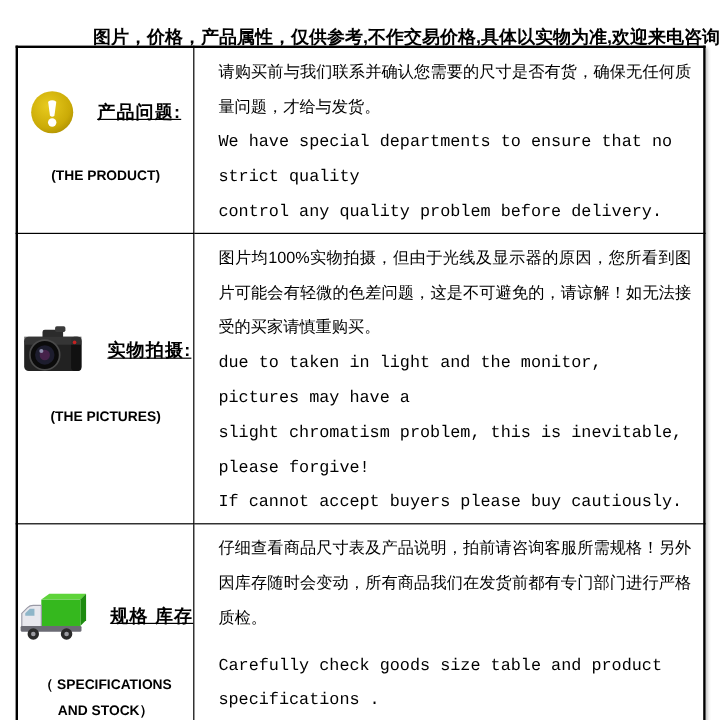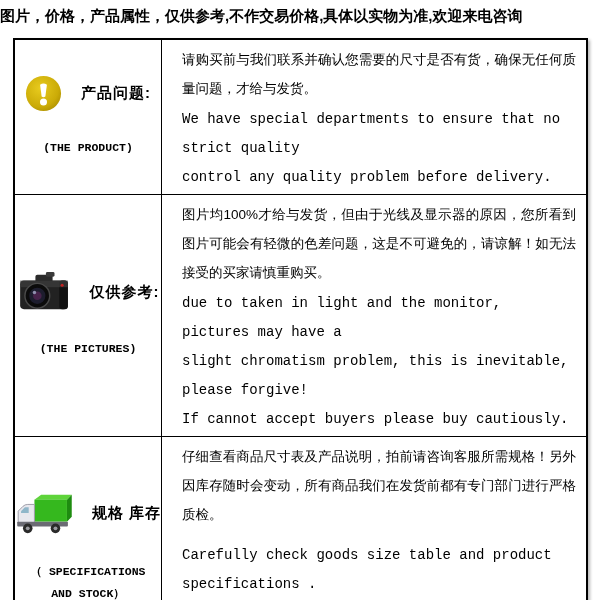--- a/index.html
+++ b/index.html
@@ -2,44 +2,44 @@
 <html><head>
 <meta charset="utf-8">
 <style>
   html,body { margin:0; padding:0; }
   body {
     width:600px; height:600px; background:#ffffff; color:#000;
     font-family:"Liberation Sans","DejaVu Sans",sans-serif;
     position:relative; overflow:hidden;
   }
   .page-title {
-    text-align:left; font-weight:bold; font-size:15px;
-    padding-top:7px; white-space:nowrap;
+    text-align:right; font-weight:bold; font-size:15px;
+    padding-top:22px; white-space:nowrap;
   }
   .info-table {
     position:absolute; left:13px; top:38px; width:575px;
     border-collapse:collapse; table-layout:fixed;
     border:2px solid #000;
     box-shadow:2px 2px 3px rgba(0,0,0,0.28);
     background:#fff;
   }
   .info-table td { border:1px solid #000; }
   tr.r1 { height:107px; }
   tr.r2 { height:164px; }
   tr.r3 { height:148px; }
   .label-cell {
     width:142px; text-align:center; vertical-align:middle; padding:4px 2px;
   }
   .label-top {
-    display:flex; align-items:center; justify-content:center; gap:19px;
+    display:flex; align-items:center; justify-content:center; gap:19px;text-decoration:underline;
   }
   .icon { display:inline-flex; flex:0 0 auto; }
   .cn-title { font-size:15px; font-weight:bold; white-space:pre; letter-spacing:1px; }
   .en-title {
-    font-family:Liberation Mono, monospace;
+    font-family:Liberation Sans, sans-serif;
     font-size:11.5px; font-weight:bold; margin-top:25px;
     white-space:pre-line; line-height:1.9; letter-spacing:0;
   }
   .body-cell { vertical-align:top; padding:5px 10px 2px 20px; }
   .cn-body { font-size:13.5px; line-height:29px; text-align:justify; }
   .en-body {
     font-family:"Liberation Mono","DejaVu Sans Mono",monospace;
     font-size:14px; line-height:29px; white-space:pre-wrap; margin-top:2px;
   }
   tr.r3 .en-body { margin-top:12px; }
@@ -90,26 +90,26 @@
               <rect x="3" y="10" width="50" height="30" rx="4" fill="#222222"></rect>
               <rect x="44" y="10" width="9" height="30" rx="3" fill="#111111"></rect>
               <rect x="3" y="10" width="50" height="7" fill="#3d3d3d" opacity="0.7"></rect>
               <circle cx="21" cy="26" r="13" fill="#0b0b0b" stroke="#4a4a4a" stroke-width="1.5"></circle>
               <circle cx="21" cy="26" r="8.5" fill="#1d1d2e"></circle>
               <circle cx="21" cy="26" r="4.5" fill="#46224a"></circle>
               <circle cx="18" cy="22.5" r="1.8" fill="#8f8fae"></circle>
               <circle cx="47" cy="15" r="1.6" fill="#c42222"></circle>
             </svg>
           </span>
-          <span class="cn-title">仅供参考:</span>
+          <span class="cn-title">实物拍摄:</span>
         </div>
         <div class="en-title">(THE PICTURES)</div>
       </td>
       <td class="body-cell">
-        <div class="cn-body">图片均100%才给与发货，但由于光线及显示器的原因，您所看到图片可能会有轻微的色差问题，这是不可避免的，请谅解！如无法接受的买家请慎重购买。</div>
+        <div class="cn-body">图片均100%实物拍摄，但由于光线及显示器的原因，您所看到图片可能会有轻微的色差问题，这是不可避免的，请谅解！如无法接受的买家请慎重购买。</div>
         <div class="en-body">due to taken in light and the monitor, pictures may have a
 slight chromatism problem, this is inevitable, please forgive!
 If cannot accept buyers please buy cautiously.</div>
       </td>
     </tr>
 
     <tr class="r3">
       <td class="label-cell">
         <div class="label-top">
           <span class="icon">

